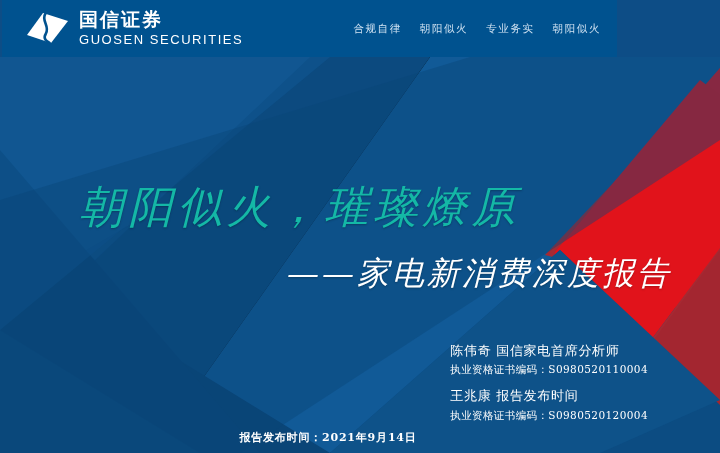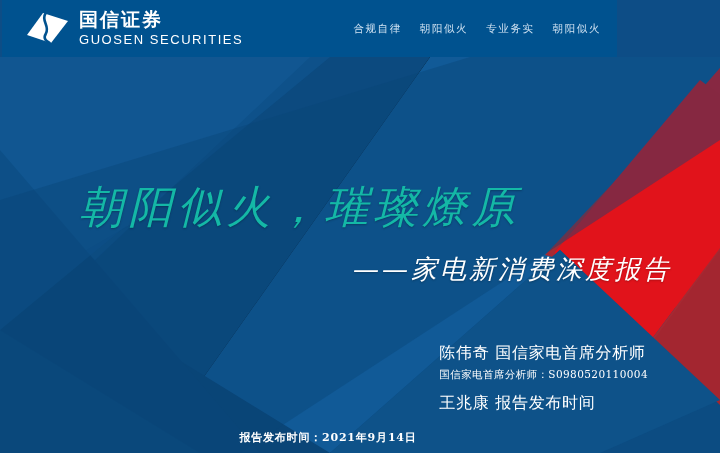--- a/index.html
+++ b/index.html
@@ -100,40 +100,40 @@
     text-shadow: 0 1px 2px rgba(0,0,0,0.25);
     font-style: italic;
   }
   .title-sub {
     position: absolute;
     left: 0;
     top: 252px;
     width: 672px;
     text-align: right;
     color: #ffffff;
-    font-size: 26px;
+    font-size: 32px;
     letter-spacing: 3px;
     font-family: "DejaVu Serif", "Liberation Serif", serif;
     font-style: italic;
     z-index: 30;
     text-shadow: 0 1px 2px rgba(0,0,0,0.25);
   }
 
   
   .analysts {
     position: absolute;
     right: 72px;
     top: 341px;
     z-index: 30;
     text-align: left;
   }
   .analyst-block { margin-bottom: 9px; }
   .analyst-name {
     color: #ffffff;
-    font-size: 16px;
+    font-size: 13px;
     letter-spacing: 0.7px;
     line-height: 1.55;
     font-family: "DejaVu Serif", "Liberation Serif", serif;
   }
   .analyst-cert {
     color: #ffffff;
     font-size: 10.5px;
     letter-spacing: 0.4px;
     line-height: 1.55;
     font-family: "DejaVu Serif", "Liberation Serif", serif;
@@ -221,22 +221,23 @@
     </div>
   </div>
 
   <div class="title-main">朝阳似火，璀璨燎原</div>
 
   <div class="title-sub">——家电新消费深度报告</div>
 
   <div class="analysts">
     <div class="analyst-block">
       <div class="analyst-name">陈伟奇 国信家电首席分析师</div>
-      <div class="analyst-cert">国信家电首席分析师：S0980520110004</div>
+      <div class="analyst-cert">执业资格证书编码：S0980520110004</div>
     </div>
     <div class="analyst-block">
       <div class="analyst-name">王兆康 报告发布时间</div>
+      <div class="analyst-cert">执业资格证书编码：S0980520120004</div>
     </div>
   </div>
 
   <div class="pub-date">报告发布时间：2021年9月14日</div>
 
 </div>
 
 </body></html>

